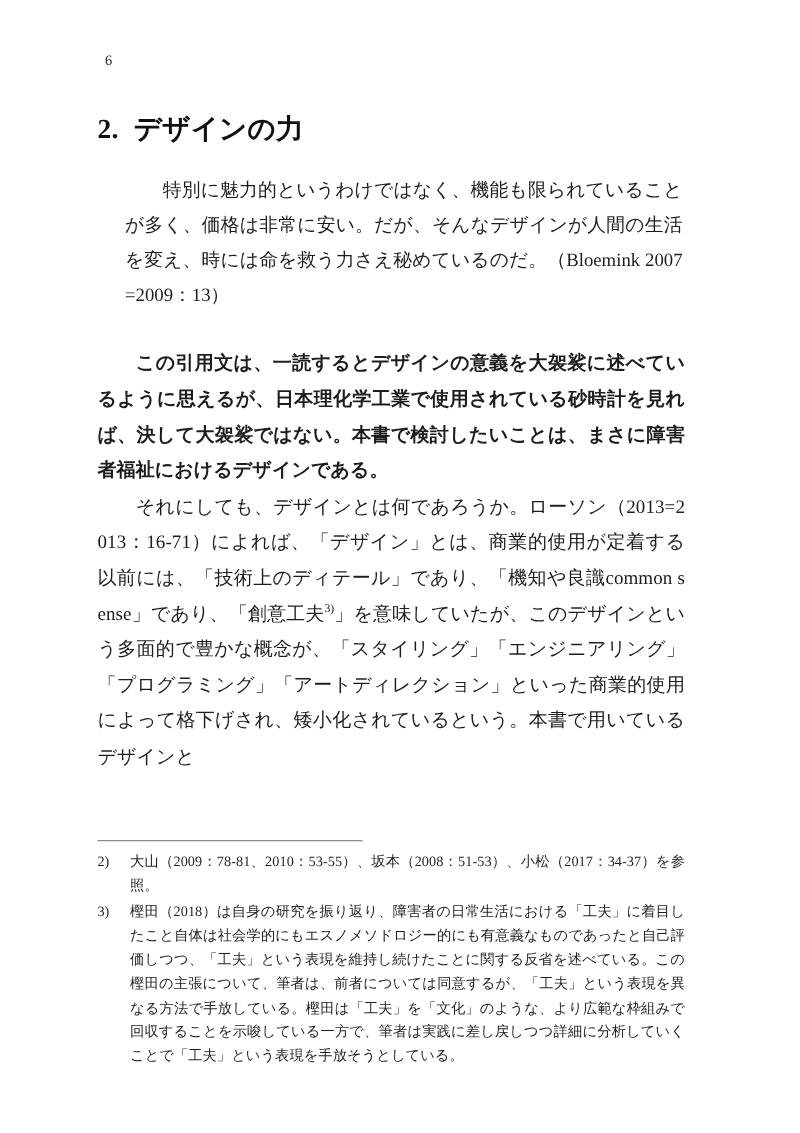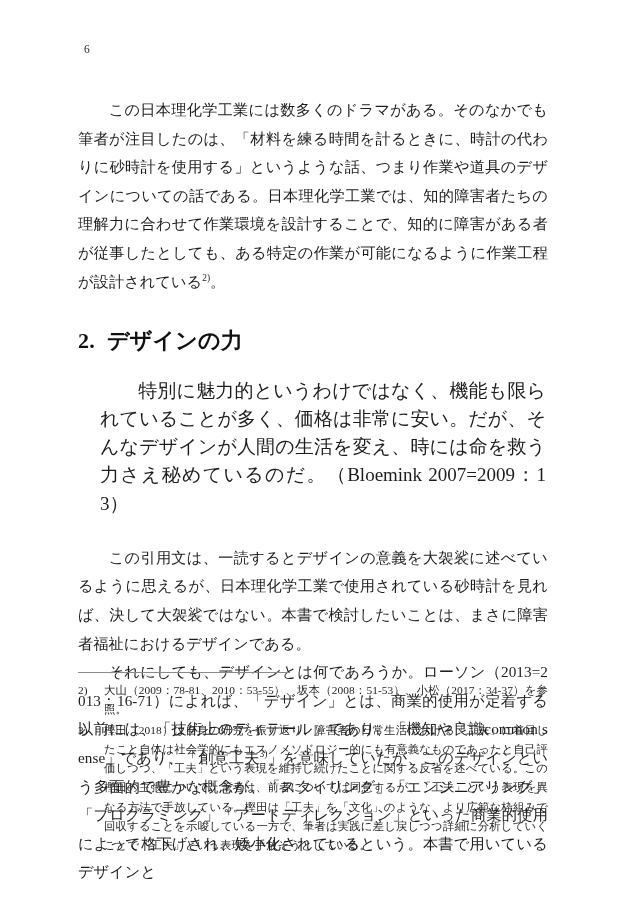--- a/index.html
+++ b/index.html
@@ -68,35 +68,35 @@
     color: #101010;
   }
   .heading-wrap { margin-top: 31px; }
   .heading-num { margin-right: 0.55em; }
 
   
   .quote {
     margin: 21px 0 0 0;
     padding-left: 22px;
     padding-right: 2px;
-    font-size: 19px;
+    font-size: 15px;
     line-height: 28.2px;
     text-align: justify;
     text-justify: inter-character;
     text-indent: 1em;
     word-break: break-all;
     overflow-wrap: anywhere;
     color: #1d1d1d;
   }
   .cite-latin {
     font-family: "Liberation Serif", "DejaVu Serif", serif;
     letter-spacing: 0;
   }
 
-  .after-quote { margin-top: 26px; }
+  .after-quote { margin-top: 26px; font-weight: bold; }
 
   
   sup.fnref {
     font-size: 0.62em;
     vertical-align: super;
     line-height: 0;
     letter-spacing: 0;
   }
 
   
@@ -139,21 +139,20 @@
 </style>
 </head>
 <body>
 
 <div class="page">
 
   <div class="content">
 
     <div class="folio">6</div>
 
-    <p class="para first"><span>　この日本理化学工業には数多くのドラマがある。そのなかでも筆者が注目したのは、「材料を練る時間を計るときに、時計の代わりに砂時計を使用する」というような話、つまり作業や道具のデザインについての話である。日本理化学工業では、知的障害者たちの理解力に合わせて作業環境を設計することで、知的に障害がある者が従事したとしても、ある特定の作業が可能になるように作業工程が設計されている</span><sup class="fnref">2)</sup><span>。</span></p>
 
 
     <div class="heading-wrap">
       <h2 class="section-heading"><span class="heading-num">2.</span><span>デザインの力</span></h2>
     </div>
 
     <blockquote class="quote"><span>　特別に魅力的というわけではなく、機能も限られていることが多く、価格は非常に安い。だが、そんなデザインが人間の生活を変え、時には命を救う力さえ秘めているのだ。</span><span class="cite-latin">（Bloemink 2007=2009：13）</span></blockquote>
 
     <p class="para after-quote">　この引用文は、一読するとデザインの意義を大袈裟に述べているように思えるが、日本理化学工業で使用されている砂時計を見れば、決して大袈裟ではない。本書で検討したいことは、まさに障害者福祉におけるデザインである。</p>
 

